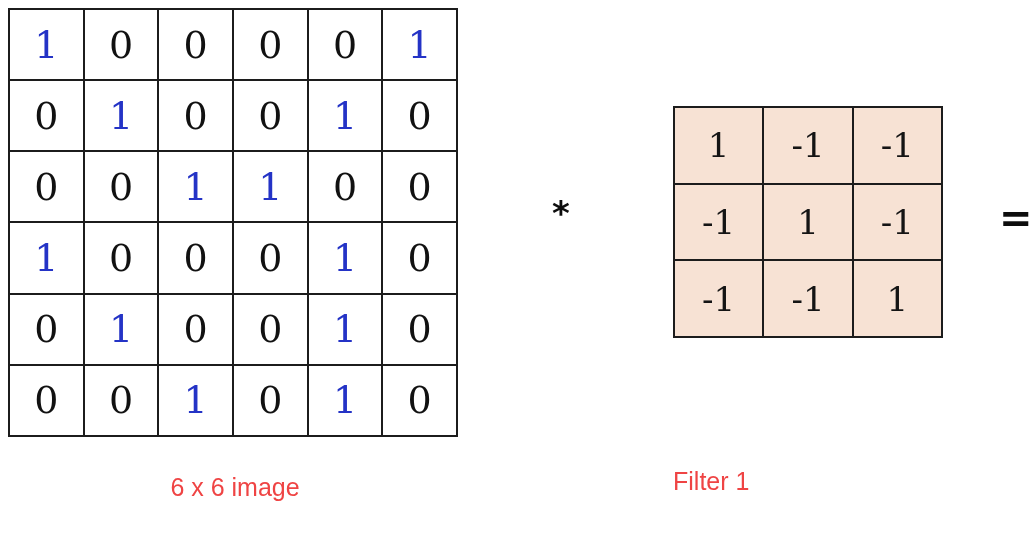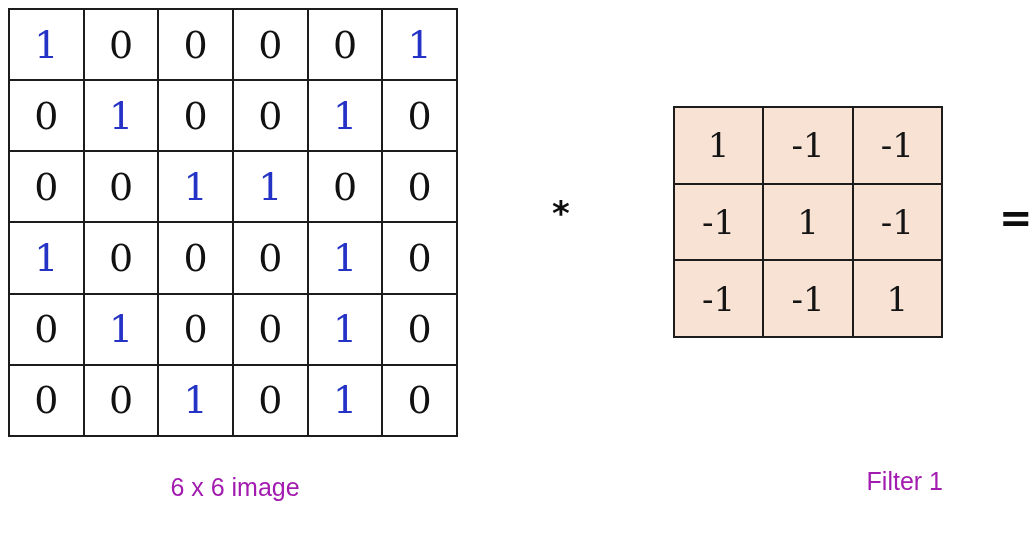--- a/index.html
+++ b/index.html
@@ -97,35 +97,35 @@
     top: 198px;
     font-size: 40px;
     font-weight: 700;
   }
 
   
   .caption {
     position: absolute;
     font-family: "Liberation Sans", sans-serif;
     font-size: 25px;
-    color: #a21caf;
+    color: #ef4444;
     line-height: 1;
     white-space: nowrap;
   }
   #caption-image {
     left: 0px;
     top: 475px;
     width: 470px;
     text-align: center;
   }
   #caption-filter {
     left: 673px;
     top: 469px;
     width: 270px;
-    text-align: right;
+    text-align: left;
   }
 </style>
 </head>
 <body>
 
 <div id="image-matrix">
     <div class="cell one">1</div>
     <div class="cell">0</div>
     <div class="cell">0</div>
     <div class="cell">0</div>

